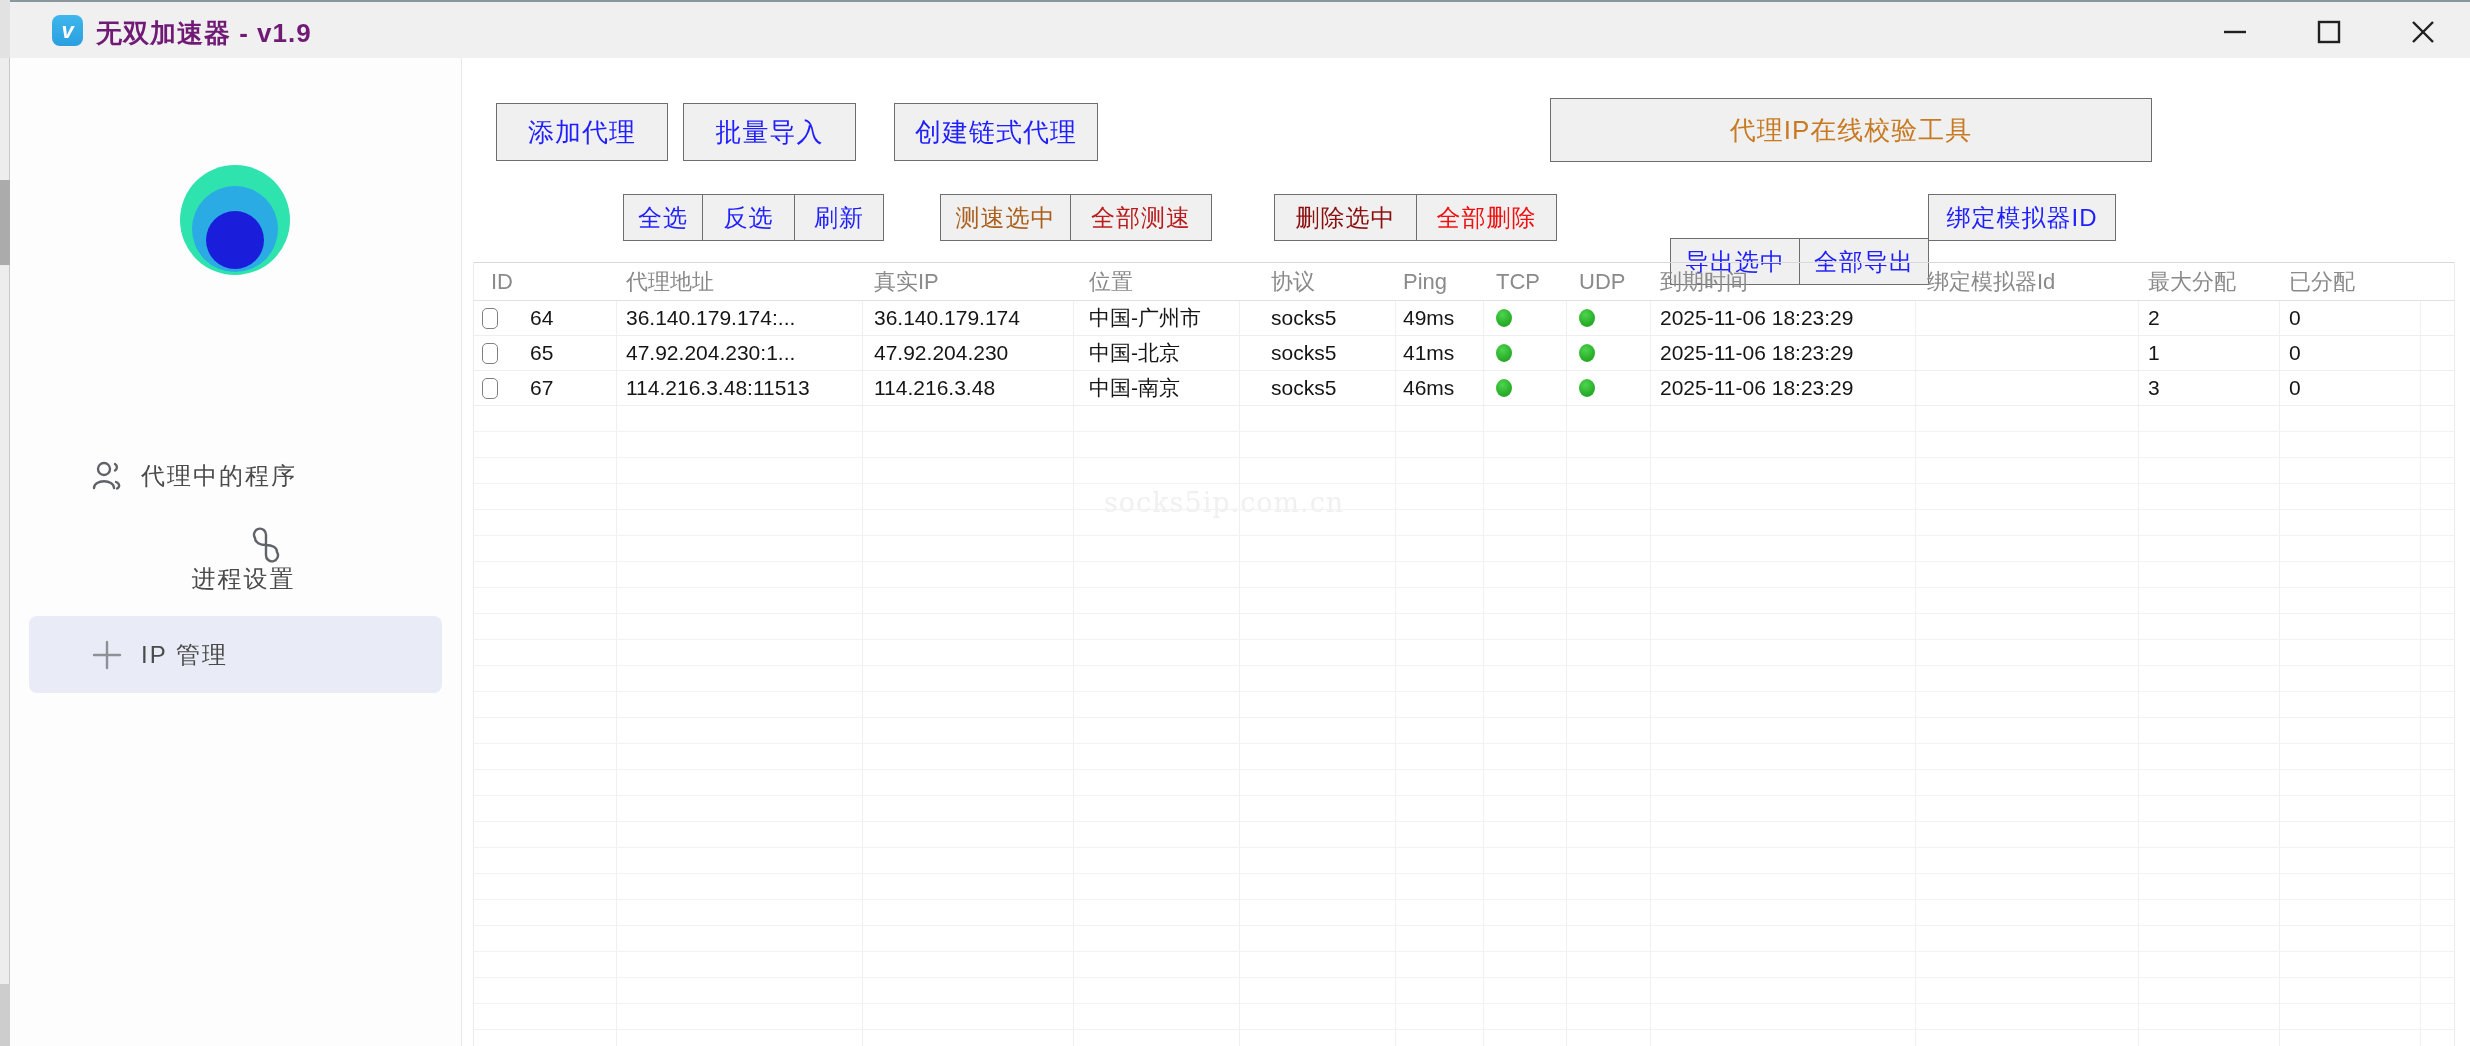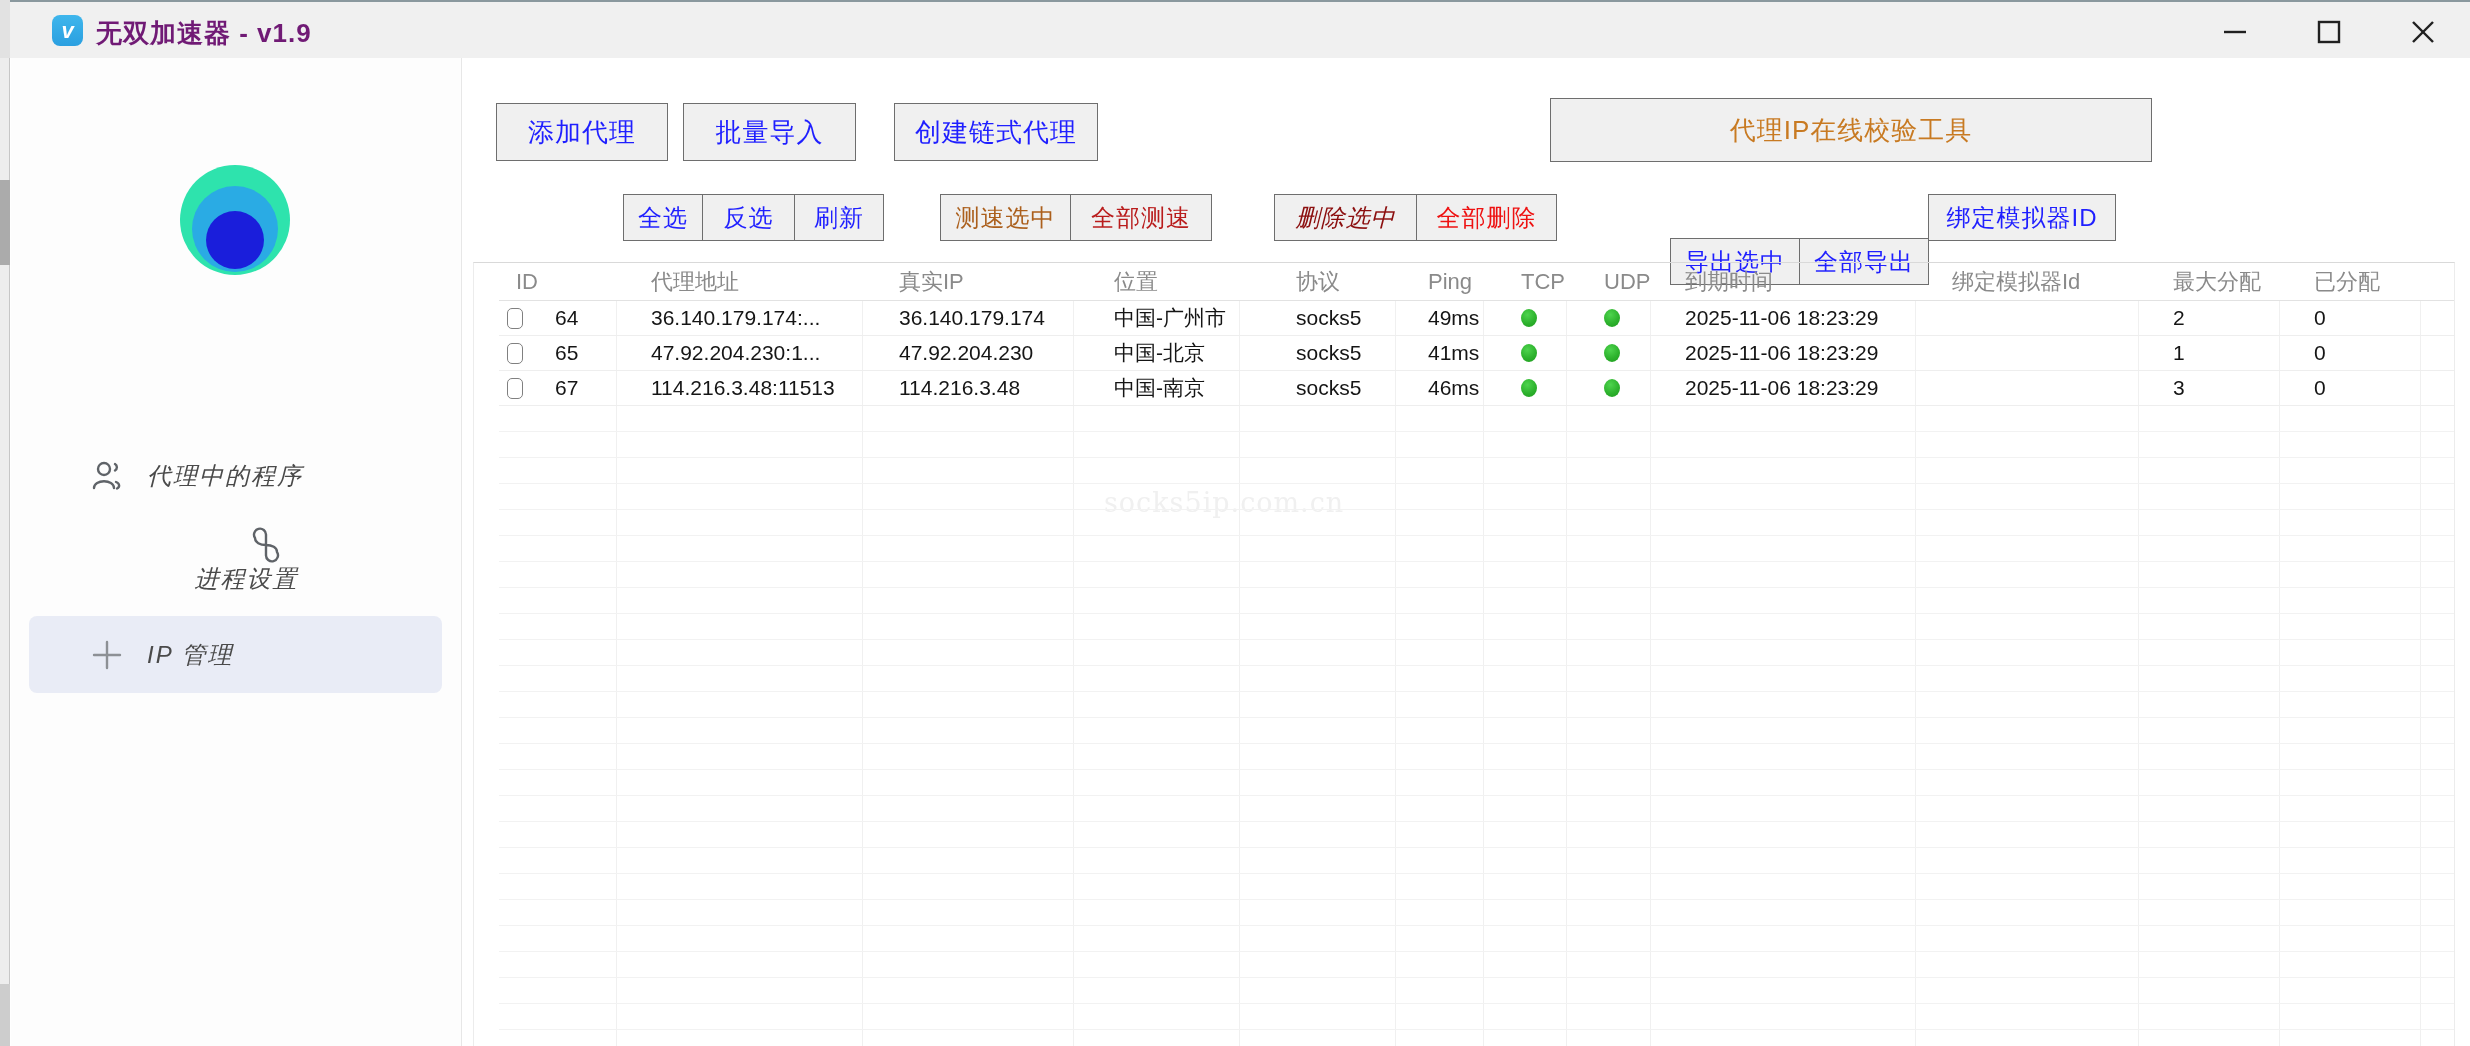--- a/index.html
+++ b/index.html
@@ -25,21 +25,21 @@
 
   
   .sidebar { position:absolute; left:11px; top:58px; width:451px; height:988px; background:#fdfdfd; border-right:1px solid #e7e7e7; }
   .logo-mark { position:absolute; left:169px; top:107px; width:110px; height:110px; }
   .logo-c1 { position:absolute; left:0; top:0; width:110px; height:110px; border-radius:50%; background:#2ee3ad; }
   .logo-c2 { position:absolute; left:12px; top:21px; width:86px; height:86px; border-radius:50%; background:#2aabe4; }
   .logo-c3 { position:absolute; left:26px; top:46px; width:58px; height:58px; border-radius:50%; background:#1a1edb; }
   .menu-item { position:absolute; left:18px; width:413px; height:77px; border-radius:8px; display:flex; align-items:center; cursor:pointer; }
   .menu-item.selected { background:#e9ecf6; }
   .menu-item .mi-icon { width:36px; height:36px; margin-left:60px; display:flex; align-items:center; justify-content:center; }
-  .menu-item .mi-label { margin-left:22px; font-size:24px; color:#4a4a4a; letter-spacing:2px;font-style:italic; }
+  .menu-item .mi-label { margin-left:16px; font-size:24px; color:#4a4a4a; letter-spacing:2px; }
   .mi-icon svg { stroke:#5f6368; stroke-width:2.4; fill:none; stroke-linecap:round; }
 
   
   .main { position:absolute; left:462px; top:58px; width:2008px; height:988px; background:#fff; }
 
   .btn { background:#f0f0f0; border:1px solid #6e6e6e; display:flex; align-items:center; justify-content:center; cursor:pointer; }
   .row1 .btn { position:absolute; top:45px; height:58px; font-size:26px; letter-spacing:1px; }
   #btn-add    { left:34px;  width:172px; }
   #btn-import { left:221px; width:173px; }
   #btn-chain  { left:432px; width:204px; }
@@ -47,25 +47,25 @@
 
   .btn-group { position:absolute; top:136px; height:47px; display:flex; }
   .btn-group .btn { height:47px; font-size:24px; letter-spacing:1px; }
   .btn-group .btn + .btn { margin-left:-1px; }
   #grp-select { left:161px; }  #grp-speed { left:478px; }  #grp-delete { left:812px; }
   #grp-export { left:1208px;margin-top:44px; } #grp-bind  { left:1466px; }
   .w80{width:80px;} .w93{width:93px;} .w90{width:90px;} .w131{width:131px;} .w142{width:142px;}
   .w143{width:143px;} .w141{width:141px;} .w130{width:130px;} .w188{width:188px;}
 
   .c-blue{color:#1f1fff;} .c-orange{color:#c87a22;} .c-brown{color:#ab5f1c;}
-  .c-magenta{color:#b91c1c;} .c-darkred{color:#8b0e0e;font-style:italic;} .c-red{color:#ee1111;}
+  .c-magenta{color:#b91c1c;} .c-darkred{color:#8b0e0e;} .c-red{color:#ee1111;}
 
   
   .table { position:absolute; left:11px; top:204px; width:1982px; height:784px; border-top:1px solid #d9d9d9;
-           border-left:1px solid #ececec; border-right:1px solid #ececec; overflow:hidden;padding-left:25px; }
+           border-left:1px solid #ececec; border-right:1px solid #ececec; overflow:hidden; }
   .thead { display:flex; height:38px; border-bottom:1px solid #e2e2e2; position:relative; z-index:2; background:transparent; }
   .th { display:flex; align-items:center; font-size:22px; color:#8a8a8a; white-space:nowrap; overflow:hidden; }
   .trow { display:flex; height:35px; border-bottom:1px solid #eeeeee; position:relative; z-index:2; }
   .td { display:flex; align-items:center; font-family:Liberation Sans, sans-serif; font-size:21px;
         color:#151515; white-space:nowrap; overflow:hidden; }
   .erow { height:26px; border-bottom:1px solid #f2f2f2; position:relative; z-index:2; }
   .c1{width:142px;} .c2{width:246px;padding-left:10px;} .c3{width:211px;padding-left:12px;}
   .c4{width:166px;padding-left:16px;} .c5{width:156px;padding-left:32px;} .c6{width:88px;padding-left:8px;}
   .c7{width:83px;padding-left:13px;} .c8{width:84px;padding-left:13px;} .c9{width:265px;padding-left:10px;}
   .c10{width:223px;padding-left:12px;} .c11{width:141px;padding-left:10px;} .c12{width:141px;padding-left:10px;}

